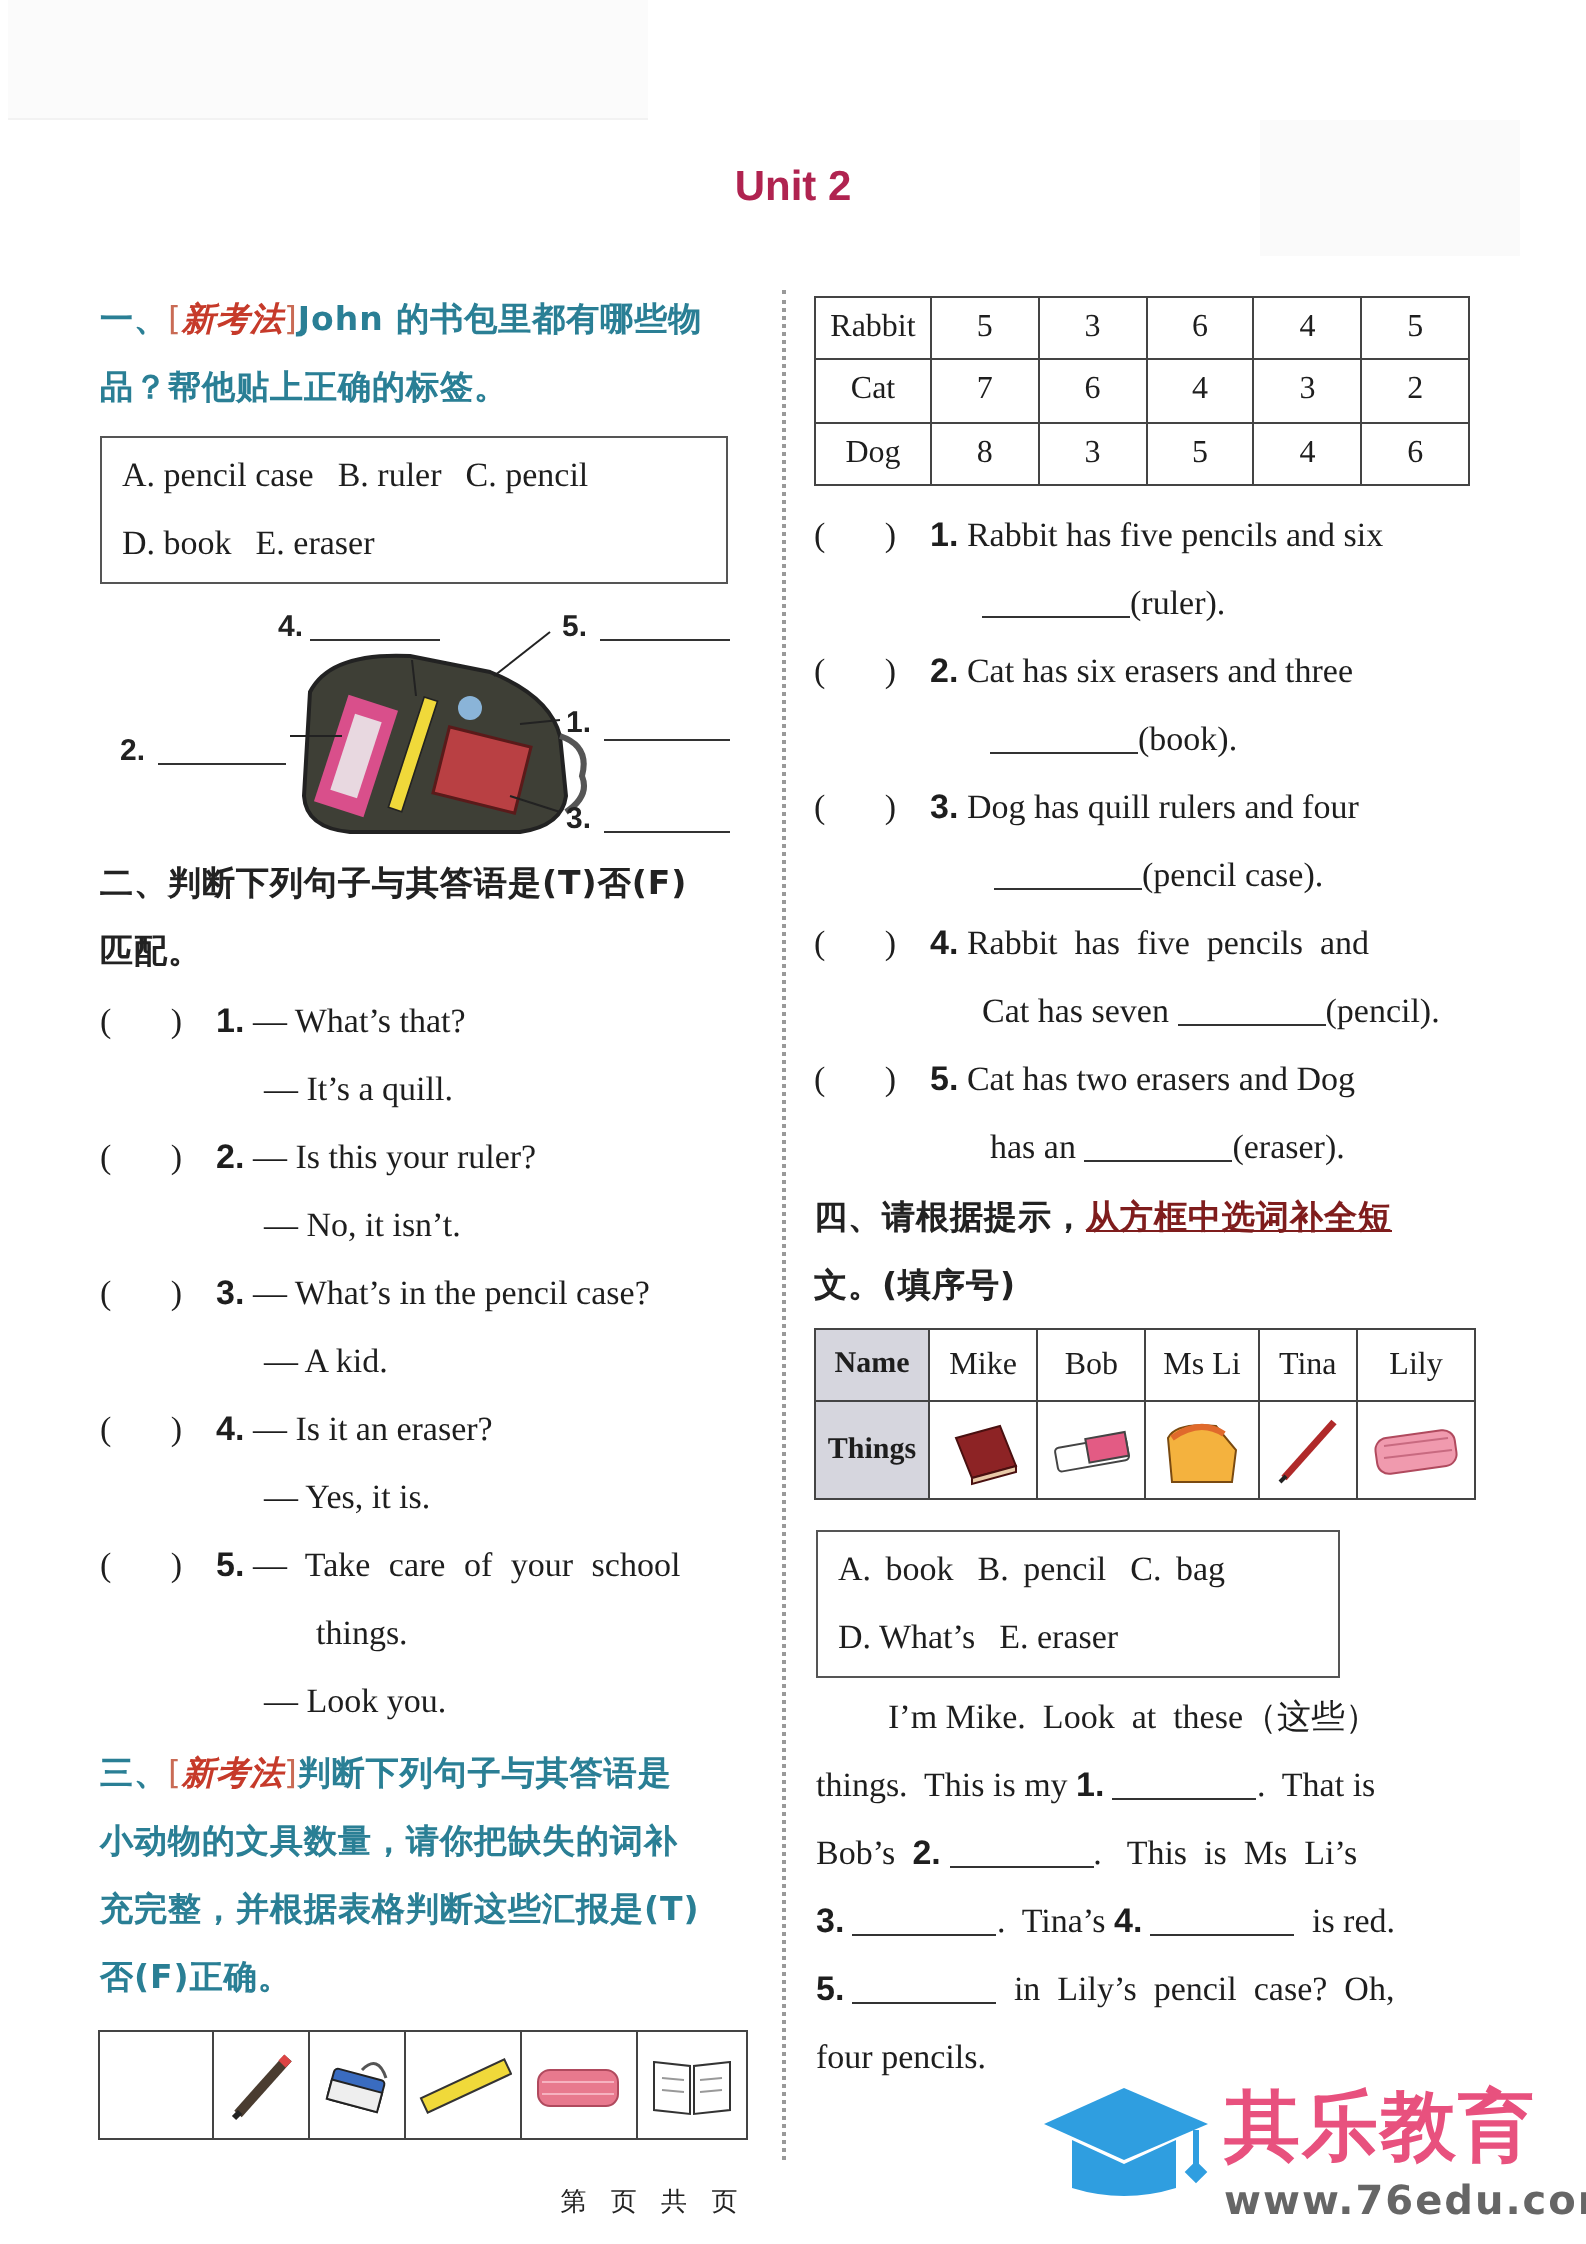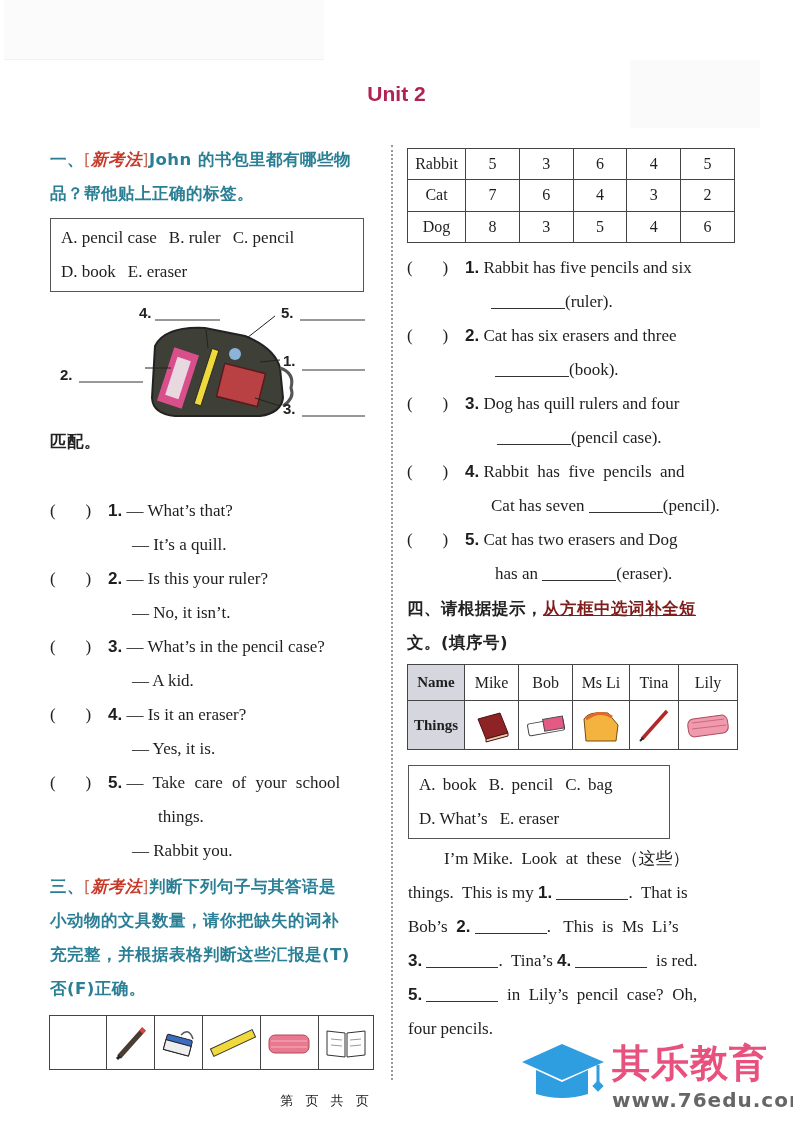--- a/index.html
+++ b/index.html
@@ -78,35 +78,36 @@
     <text x="228" y="68">1.</text>
     <line x1="247" y1="72" x2="310" y2="72" stroke="#333" stroke-width="1"></line>
     <text x="5" y="82">2.</text>
     <line x1="24" y1="84" x2="88" y2="84" stroke="#333" stroke-width="1"></line>
     <text x="228" y="116">3.</text>
     <line x1="247" y1="118" x2="310" y2="118" stroke="#333" stroke-width="1"></line>
   </g>
 </svg>
 
 <div class="abs sec-h dark" style="left:50px; top:425px; width:340px;">
+  <div>二、判断下列句子与其答语是(T)否(F)</div>
   <div>匹配。</div>
 </div>
 
 <div class="abs" style="left:50px; top:494px; width:335px;">
   <div class="line"><span class="paren">(&nbsp;&nbsp;&nbsp;&nbsp;&nbsp;&nbsp;&nbsp;)</span><span class="num">1.</span> <span>— What’s that?</span></div>
   <div class="line" style="padding-left:82px;">— It’s a quill.</div>
   <div class="line"><span class="paren">(&nbsp;&nbsp;&nbsp;&nbsp;&nbsp;&nbsp;&nbsp;)</span><span class="num">2.</span> <span>— Is this your ruler?</span></div>
   <div class="line" style="padding-left:82px;">— No, it isn’t.</div>
   <div class="line"><span class="paren">(&nbsp;&nbsp;&nbsp;&nbsp;&nbsp;&nbsp;&nbsp;)</span><span class="num">3.</span> <span>— What’s in the pencil case?</span></div>
   <div class="line" style="padding-left:82px;">— A kid.</div>
   <div class="line"><span class="paren">(&nbsp;&nbsp;&nbsp;&nbsp;&nbsp;&nbsp;&nbsp;)</span><span class="num">4.</span> <span>— Is it an eraser?</span></div>
   <div class="line" style="padding-left:82px;">— Yes, it is.</div>
   <div class="line"><span class="paren">(&nbsp;&nbsp;&nbsp;&nbsp;&nbsp;&nbsp;&nbsp;)</span><span class="num">5.</span> <span style="word-spacing:5px;">— Take care of your school</span></div>
   <div class="line" style="padding-left:108px;">things.</div>
-  <div class="line" style="padding-left:82px;">— Rabbit you.</div>
+  <div class="line" style="padding-left:82px;">— Look you.</div>
 </div>
 
 <div class="abs sec-h teal" style="left:50px; top:870px; width:340px;">
   <div><span>三、</span><span class="bracket">[</span><span class="tag">新考法</span><span class="bracket">]</span><span>判断下列句子与其答语是</span></div>
   <div>小动物的文具数量，请你把缺失的词补</div>
   <div>充完整，并根据表格判断这些汇报是(T)</div>
   <div>否(F)正确。</div>
 </div>
 
 <table class="abs tbl" style="left:49px; top:1015px; width:325px; height:55px;">

